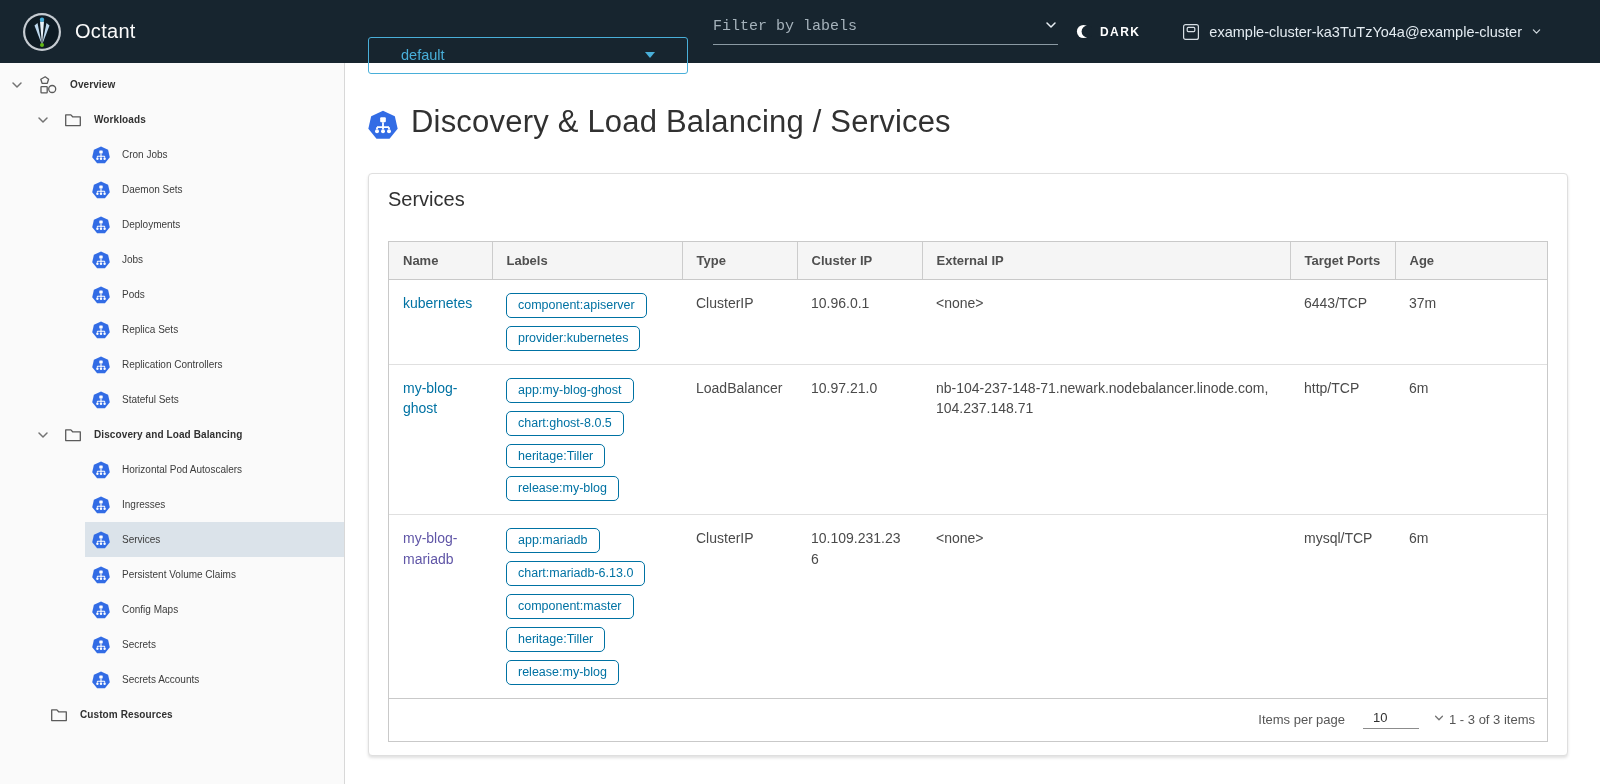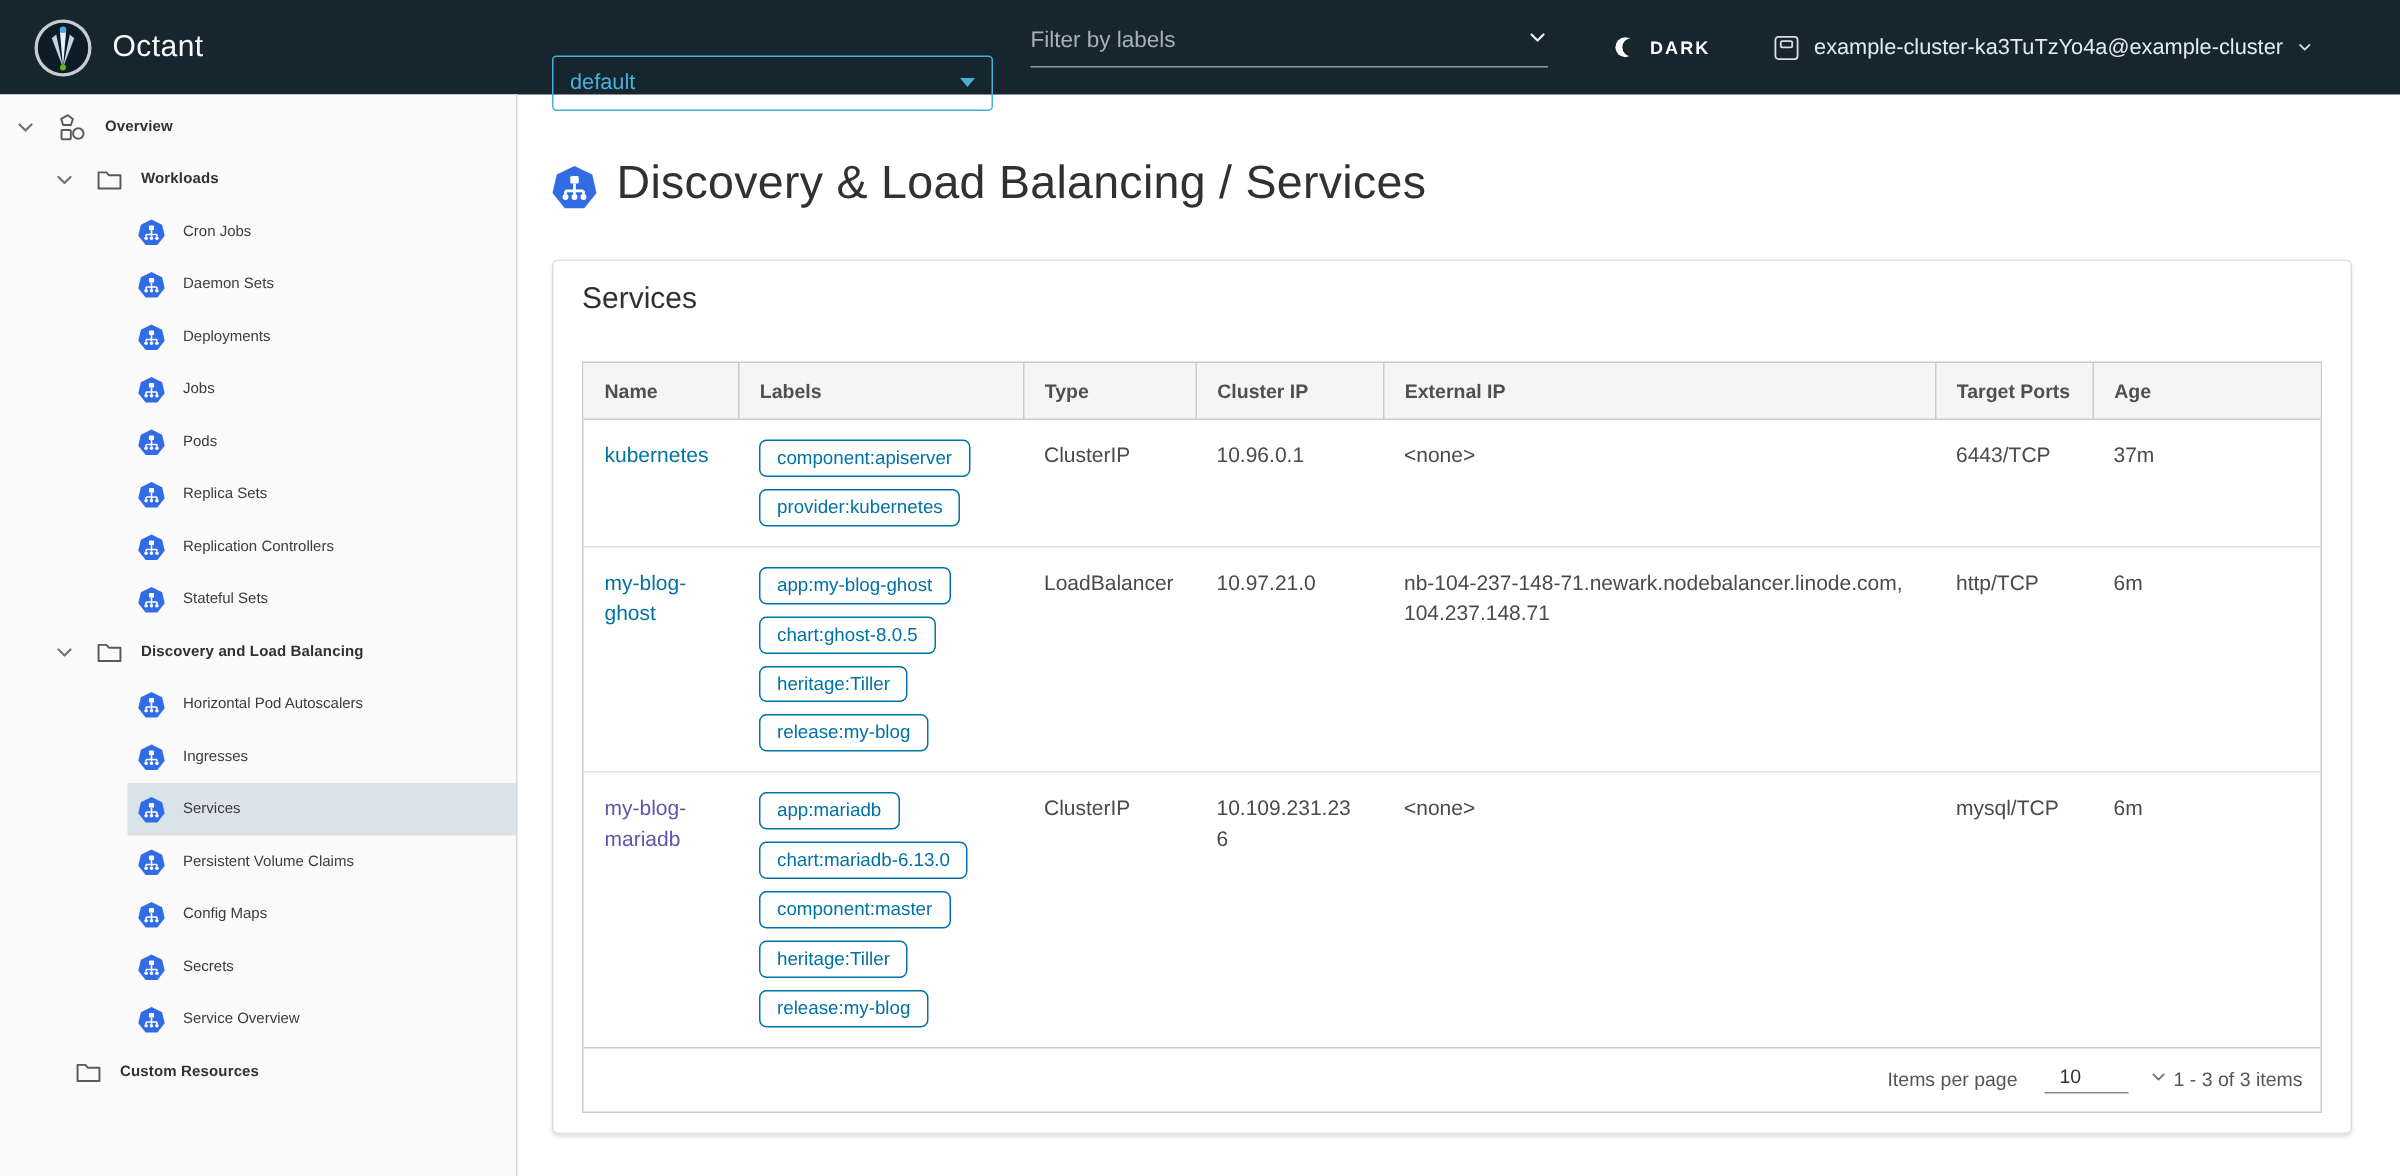--- a/index.html
+++ b/index.html
@@ -4,27 +4,27 @@
 <style>
   * { margin:0; padding:0; box-sizing:border-box; }
   html,body { width:1600px; height:784px; overflow:hidden;
     font-family:"Liberation Sans", sans-serif; background:#fff; }
 
   
   .app-header { height:63px; background:var(--header-bg,#17252F); display:flex; align-items:center;
     padding-right:58px; color:#fff; }
   .brand { width:345px; display:flex; align-items:center; gap:13px; padding-left:22px; flex:none; }
   .brand-name { font-size:20px; color:#fafafa; letter-spacing:.3px; }
-  .ns-select { margin-left:23px; width:294px; height:37px; flex:none; border:1px solid var(--accent-blue,#49afd9);
-    border-radius:3px; display:flex; align-items:center; padding:0 11px; color:var(--accent-blue,#49afd9);
+  .ns-select { margin-left:23px; width:320px; height:37px; flex:none; border:1px solid var(--accent-blue,#49afd9);
+    border-radius:3px; display:flex; align-items:center; padding:0 32px; color:var(--accent-blue,#49afd9);
     font-size:14.5px; cursor:pointer;margin-top:47px; }
   .ns-caret { margin-left:auto; width:0; height:0; border-left:5px solid transparent;
     border-right:5px solid transparent; border-top:6px solid var(--accent-blue,#49afd9); }
   .label-filter { margin-left:25px; width:345px; flex:none; display:flex; align-items:flex-start;
-    border-bottom:1px solid #8b9aa3; padding-bottom:9px; cursor:text; }
+    border-bottom:1px solid #8b9aa3; padding-bottom:9px; cursor:text;font-family:Liberation Mono, monospace; }
   .label-filter .ph { color:#a5b2bb; font-size:15px; }
   .label-filter .icn { margin-left:auto; }
   .dark-toggle { margin-left:auto; display:flex; align-items:center; gap:8px; background:none; border:none;
     color:#fff; cursor:pointer; }
   .dark-toggle span { font-size:12px; font-weight:700; letter-spacing:.12em; color:#fff;
     font-family:"Liberation Sans", sans-serif; }
   .context-select { margin-left:42px; display:flex; align-items:center; gap:9px; cursor:pointer; }
   .context-select .ctx-name { font-size:14.5px; color:#e3ebf1; }
   .icn { display:inline-flex; align-items:center; justify-content:center; }
 
@@ -361,21 +361,21 @@
           <span class="icn res-spot">
             <svg width="18" height="18" viewBox="0 0 18 18">
               <polygon points="9,0.4 16.1,3.8 17.8,11.2 12.9,17.3 5.1,17.3 0.2,11.2 1.9,3.8" fill="var(--k8s-blue,#326CE5)"></polygon>
               <rect x="7.3" y="4.4" width="3.4" height="3" rx="0.6" fill="#fff"></rect>
               <path d="M9 7.4v1.4M5.4 10.3h7.2M5.4 10.3v1.3M9 8.8v2.8M12.6 10.3v1.3" stroke="#fff" stroke-width="1.1" fill="none"></path>
               <circle cx="5.4" cy="12.8" r="1.2" fill="#fff"></circle>
               <circle cx="9" cy="12.8" r="1.2" fill="#fff"></circle>
               <circle cx="12.6" cy="12.8" r="1.2" fill="#fff"></circle>
             </svg>
           </span>
-          <span class="nav-label">Service Overview</span>
+          <span class="nav-label">Secrets Accounts</span>
         </li>
         <li class="nav-row depth-1 bold">
           <span class="icn res-spot">
             <svg width="18" height="18" viewBox="0 0 18 18" fill="none" stroke="#5a5a5a" stroke-width="1.3" stroke-linejoin="round">
               <path d="M1.7 14.6V3.9h5.2l1.7 1.9h7.7v8.8z"></path>
             </svg>
           </span>
           <span class="nav-label">Custom Resources</span>
         </li>
       </ul>

